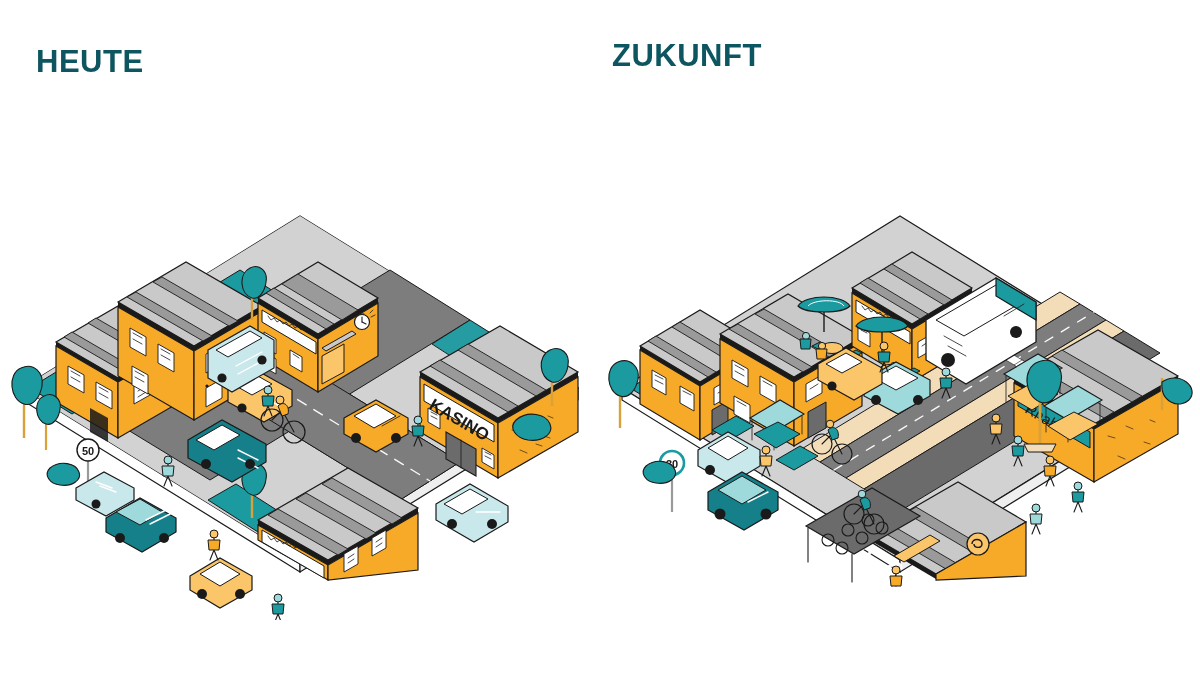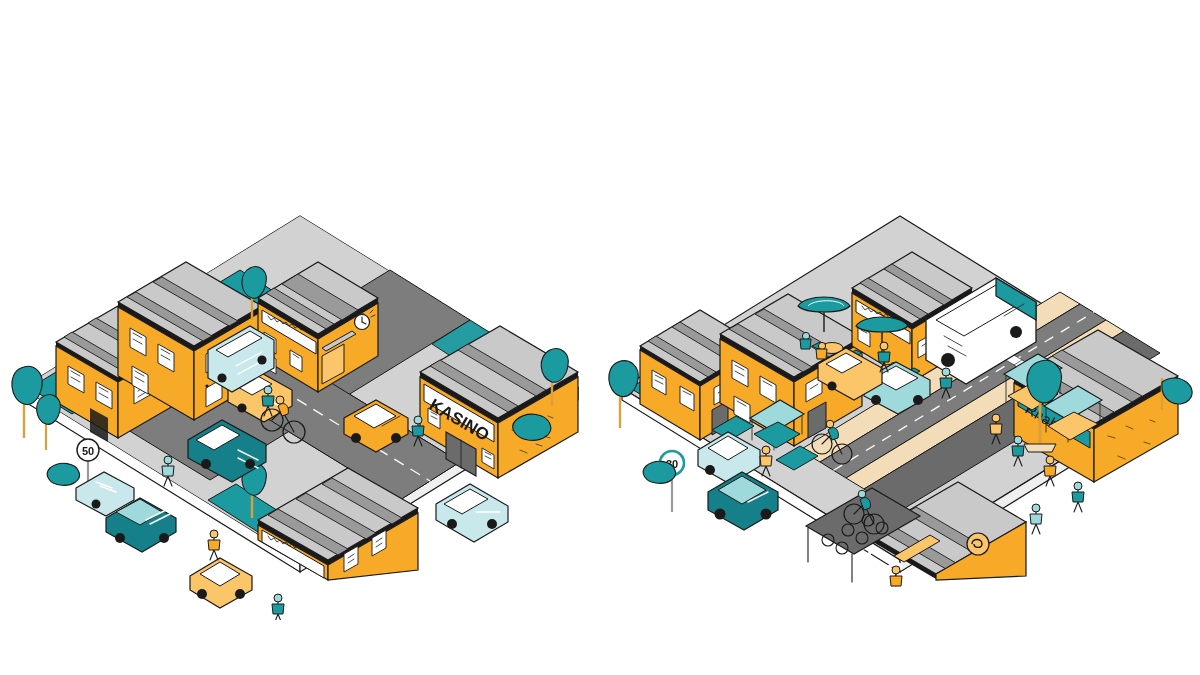--- a/index.html
+++ b/index.html
@@ -21,20 +21,22 @@
   svg{display:block;width:100%;height:100%;overflow:visible;}
   .ln{fill:none;stroke:#1a1a1a;stroke-width:1.1;stroke-linejoin:round;stroke-linecap:round;}
   .lnw{fill:none;stroke:#ffffff;stroke-width:1.4;stroke-linecap:round;}
   .thin{stroke-width:.8;}
 </style>
 </head>
 <body>
 
 <div class="stage">
 
+  <div class="title" id="title-heute">HEUTE</div>
+  <div class="title" id="title-zukunft">ZUKUNFT</div>
 
   <div class="scene" id="scene-today">
   <svg viewBox="0 0 600 460">
     <defs>
       <clipPath id="clipL">
             <rect x="-20" y="-40" width="660" height="540"></rect>
           </clipPath>
     </defs>
     <g clip-path="url(#clipL)">
 

